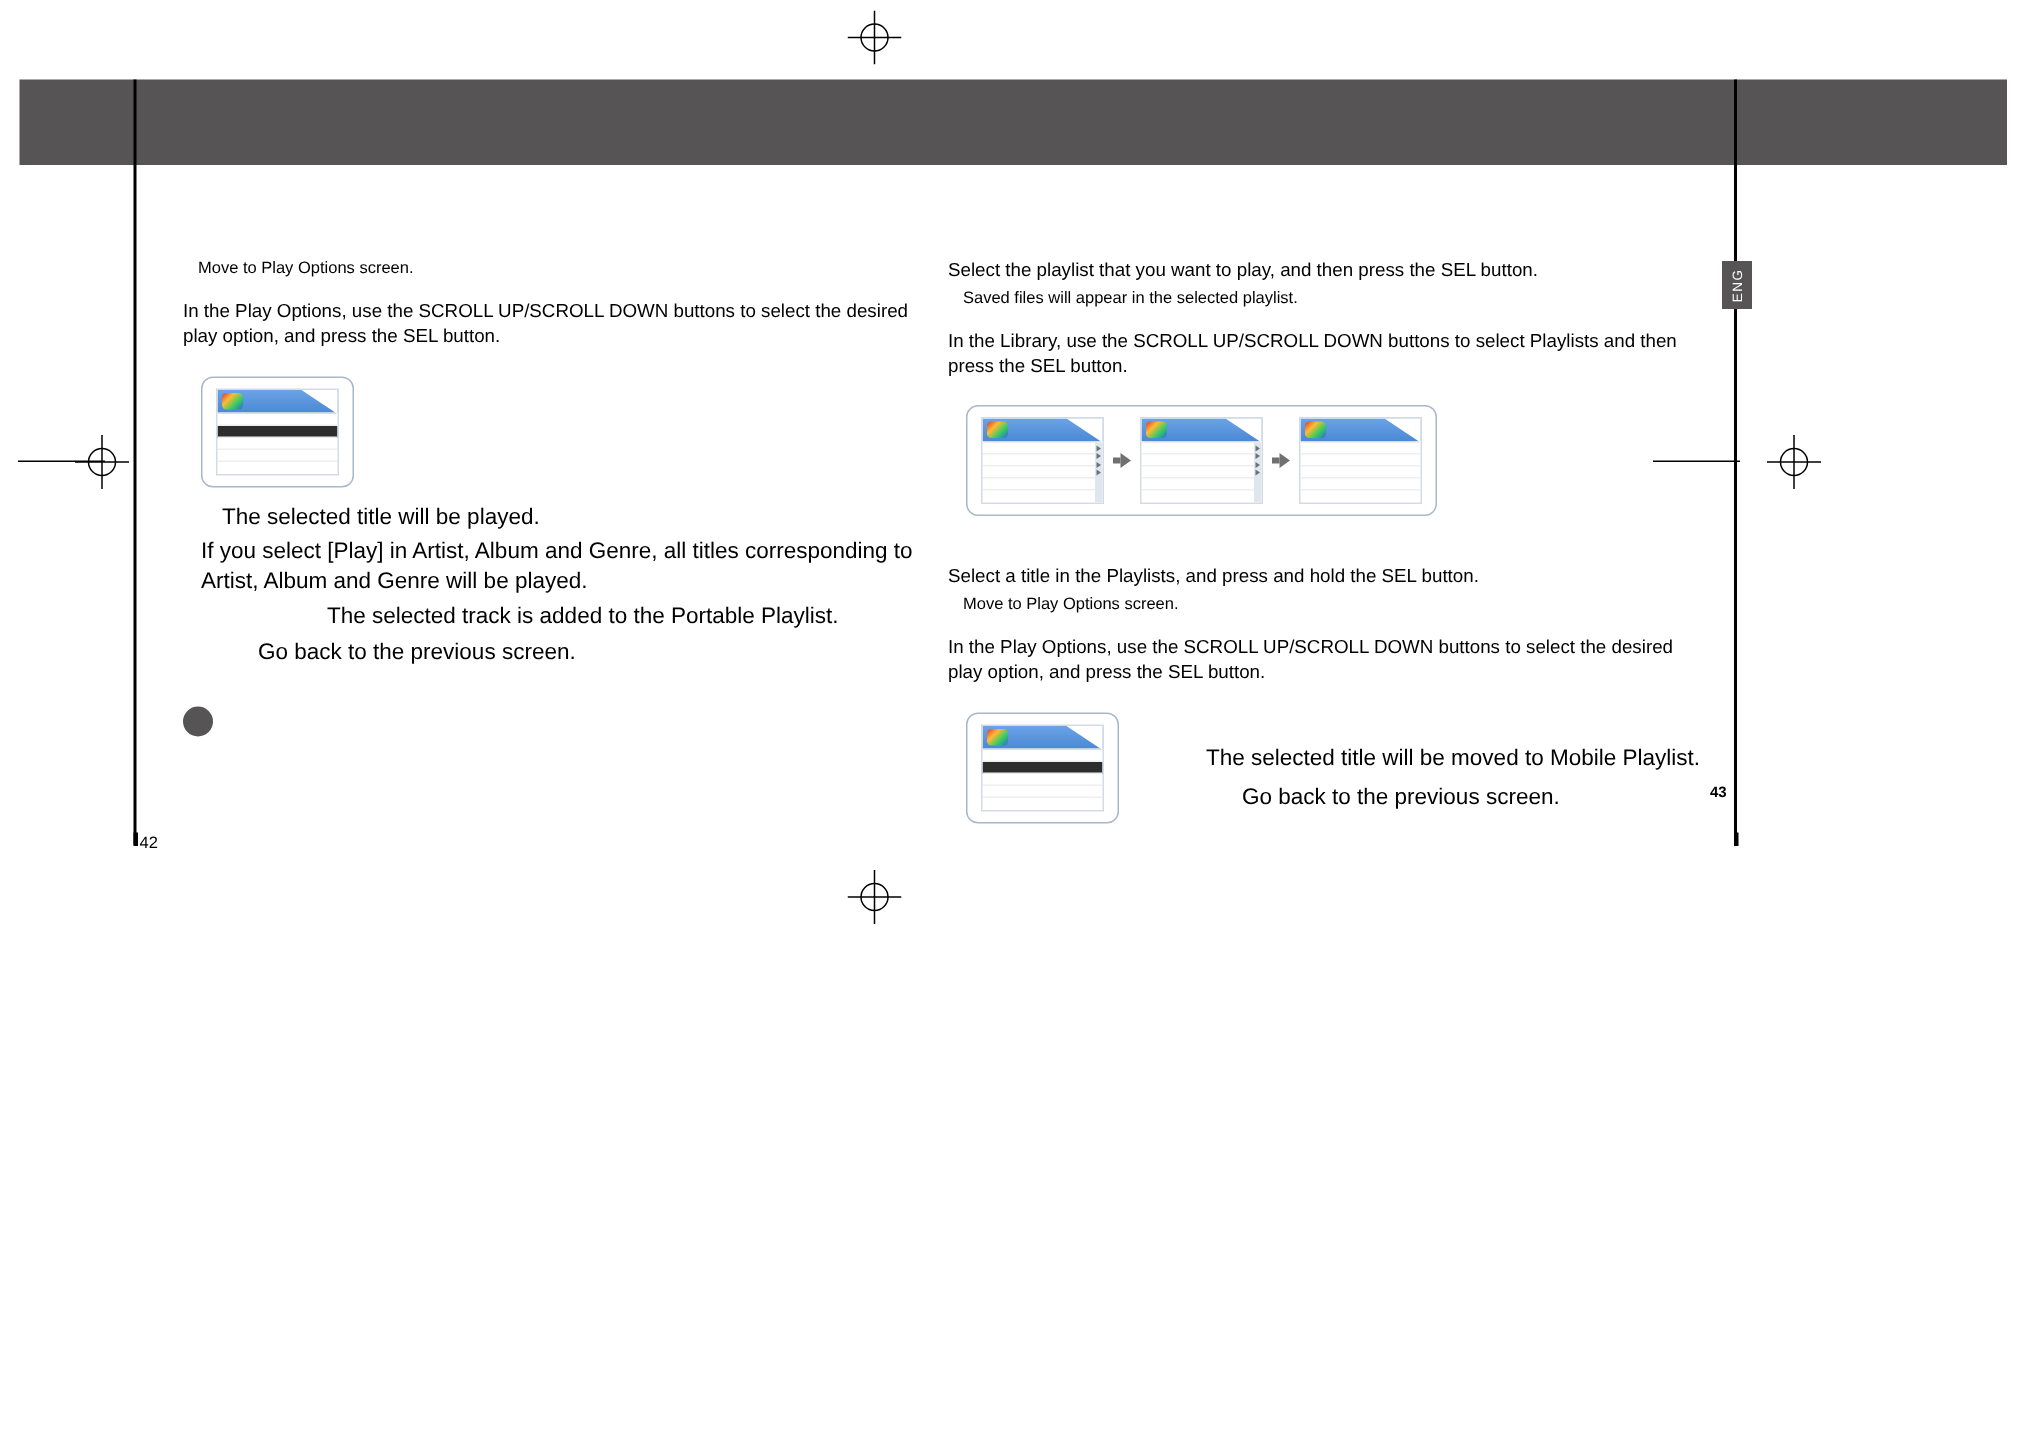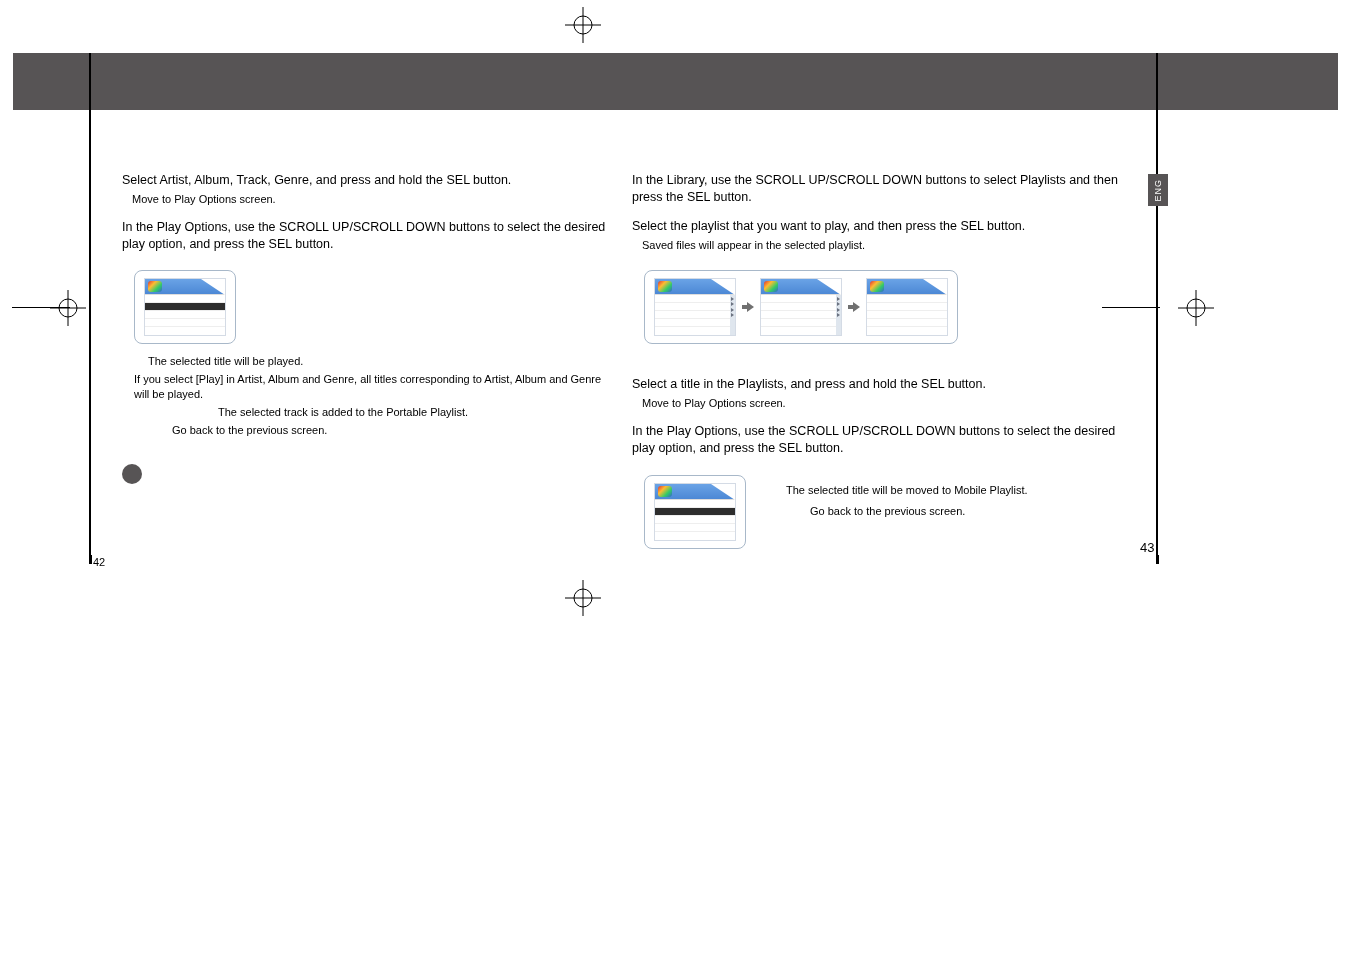--- a/index.html
+++ b/index.html
@@ -99,30 +99,30 @@
     }
     .arrow-right::before {
       content:''; position:absolute; top:3px; left:0;
       width:5px; height:4px; background:#707070;
     }
     .arrow-right::after {
       content:''; position:absolute; top:0; left:5px;
       border: 5px solid transparent; border-left: 7px solid #707070;
     }
     .bullet-list { margin-left: 12px; }
-    .bullet-item { font-size: 11px; margin-bottom: 3px; }
+    .bullet-item { font-size: 15px; margin-bottom: 3px; }
     .bullet-item.indent { margin-left: 14px; }
     .note-dot {
       width: 20px; height: 20px; border-radius: 50%;
       background: #575455; display: inline-block;
       vertical-align: top;
     }
     .note-text { font-size: 10.5px; margin-left: 12px; margin-top: 4px; }
     .page-num-left { position:absolute; left:93px; top:556px; font-size:11px; }
-    .page-num-right { position:absolute; left:1140px; top:540px; font-size:13px; }
+    .page-num-right { position:absolute; left:1140px; top:523px; font-size:10px;font-weight:bold; }
     .tick-l { position:absolute; left:89px; top:555px; width:3px; height:9px; background:#000; }
     .tick-r { position:absolute; left:1156px; top:555px; width:3px; height:9px; background:#000; }
     .eng-tab {
       position: absolute;
       left: 1148px; top: 174px;
       width: 20px; height: 32px;
       background: #575455;
       color: #fff;
       font-size: 9px;
       display: flex;
@@ -178,21 +178,20 @@
 <div class="tick-l"></div>
 <div class="tick-r"></div>
 
 <div class="eng-tab">
     <span>ENG</span>
   </div>
 
 <div class="page-left">
   <div style="height:62px"></div>
   <div class="block">
-    <div class="step-main">Select Artist, Album, Track, Genre, and press and hold the SEL button.</div>
     <div class="step-sub">Move to Play Options screen.</div>
   </div>
   <div class="block">
     <div class="step-main">In the Play Options, use the SCROLL UP/SCROLL DOWN buttons to select the desired play option, and press the SEL button.</div>
   </div>
   <div class="screenshot-box">
     <div class="mini-screen">
       <div class="mini-hdr">
           <div class="mini-logo"></div>
         </div>
@@ -209,26 +208,26 @@
     <div class="bullet-item indent" style="margin-left:38px">Go back to the previous screen.</div>
   </div>
   <div class="note-row">
     <span class="note-dot"></span>
   </div>
 </div>
 
 <div class="page-right">
   <div style="height:62px"></div>
   <div class="block">
-    <div class="step-main" style="width:490px">In the Library, use the SCROLL UP/SCROLL DOWN buttons to select Playlists and then press the SEL button.</div>
-  </div>
-  <div class="block">
     <div class="step-main">Select the playlist that you want to play, and then press the SEL button.</div>
     <div class="step-sub">Saved files will appear in the selected playlist.</div>
   </div>
+  <div class="block">
+    <div class="step-main" style="width:490px">In the Library, use the SCROLL UP/SCROLL DOWN buttons to select Playlists and then press the SEL button.</div>
+  </div>
   <div class="screenshot-box">
     <div class="mini-screen">
       <div class="mini-hdr">
           <div class="mini-logo"></div>
         </div>
       <div class="mini-row"></div>
         <div class="mini-row"></div>
         <div class="mini-row"></div>
         <div class="mini-row"></div>
       <div class="mini-scroll">
@@ -267,21 +266,21 @@
   </div>
 
   <div style="height:22px"></div>
   <div class="block">
     <div class="step-main">Select a title in the Playlists, and press and hold the SEL button.</div>
     <div class="step-sub">Move to Play Options screen.</div>
   </div>
   <div class="block">
     <div class="step-main" style="width:490px">In the Play Options, use the SCROLL UP/SCROLL DOWN buttons to select the desired play option, and press the SEL button.</div>
   </div>
-  <div style="display:flex; align-items:flex-start; ">
+  <div style="display:flex; align-items:center; gap:18px;">
     <div class="screenshot-box" style="margin-left:12px">
       <div class="mini-screen">
         <div class="mini-hdr">
             <div class="mini-logo"></div>
           </div>
         <div class="mini-row"></div>
         <div class="mini-row sel"></div>
         <div class="mini-row"></div>
         <div class="mini-row"></div>
       </div>

